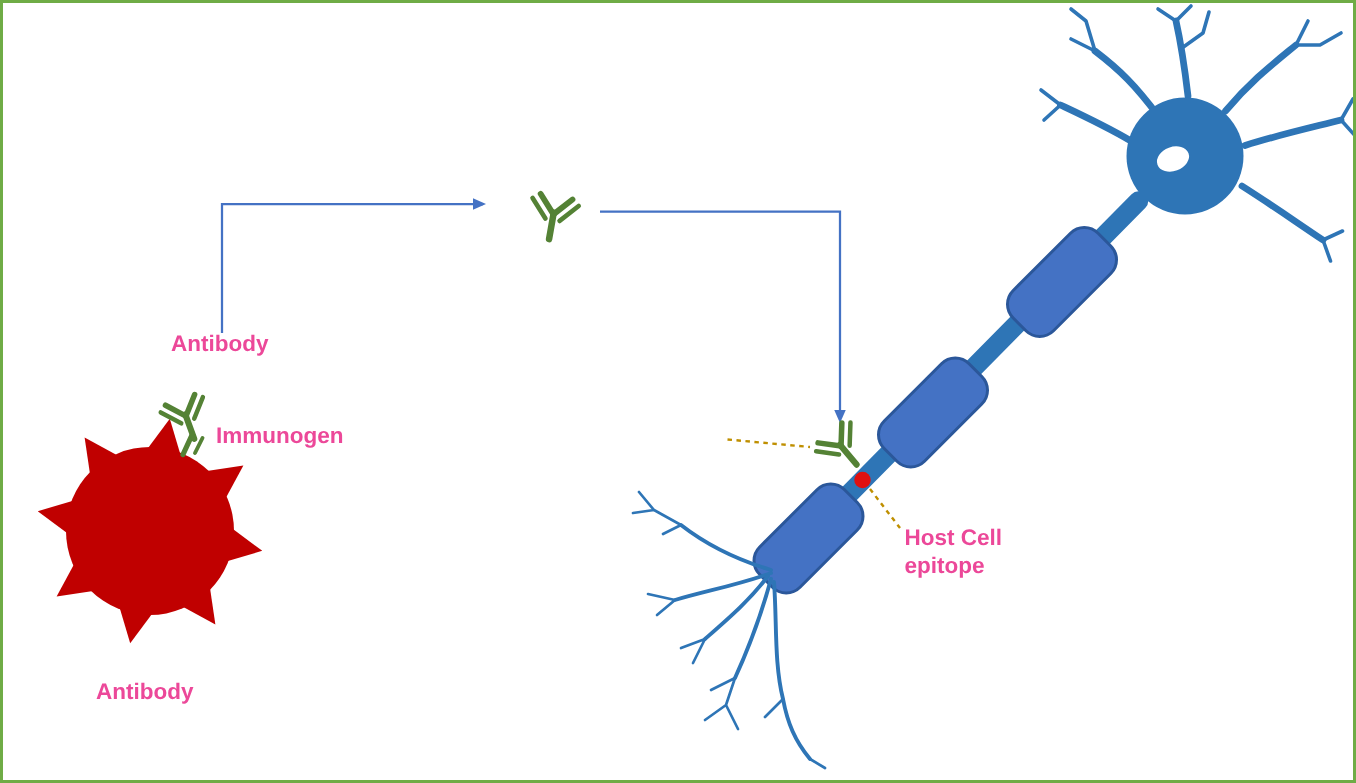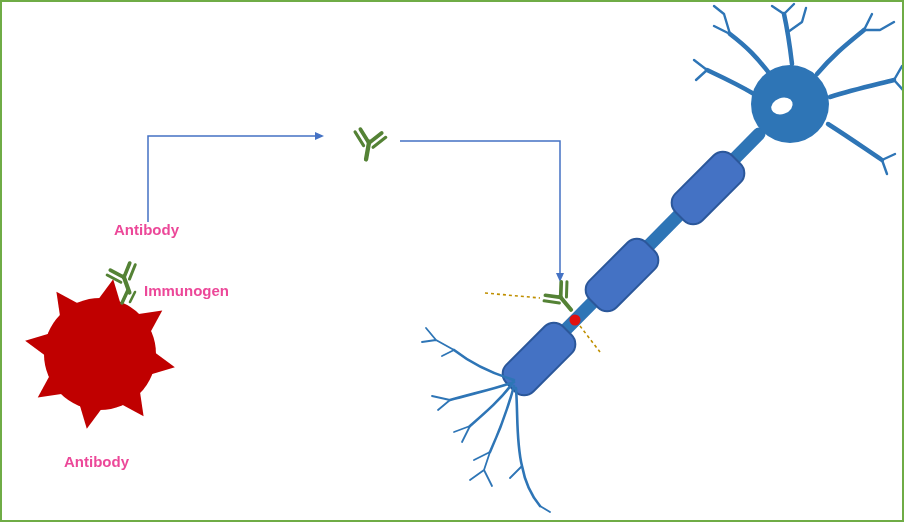--- a/index.html
+++ b/index.html
@@ -131,14 +131,16 @@
     <path class="leader" d="M578,324 L598,350"></path>
   </svg>
 
   <div class="label" style="left:112px;top:219px;">Antibody</div>
 
   <div class="label" style="left:142px;top:280px;">Immunogen</div>
 
   <div class="label" style="left:62px;top:451px;">Antibody</div>
 
 
+  <div class="label" style="left:601px;top:348px;">Host Cell
+epitope</div>
 
 </div>
 
 </body></html>

